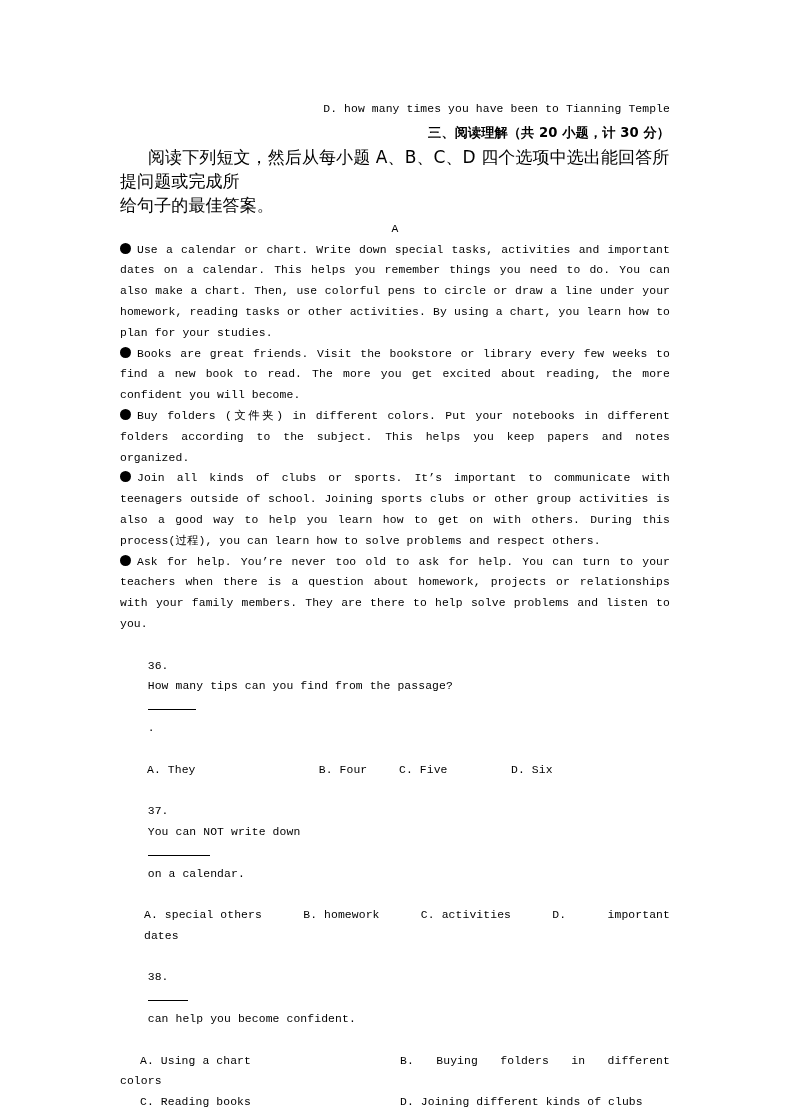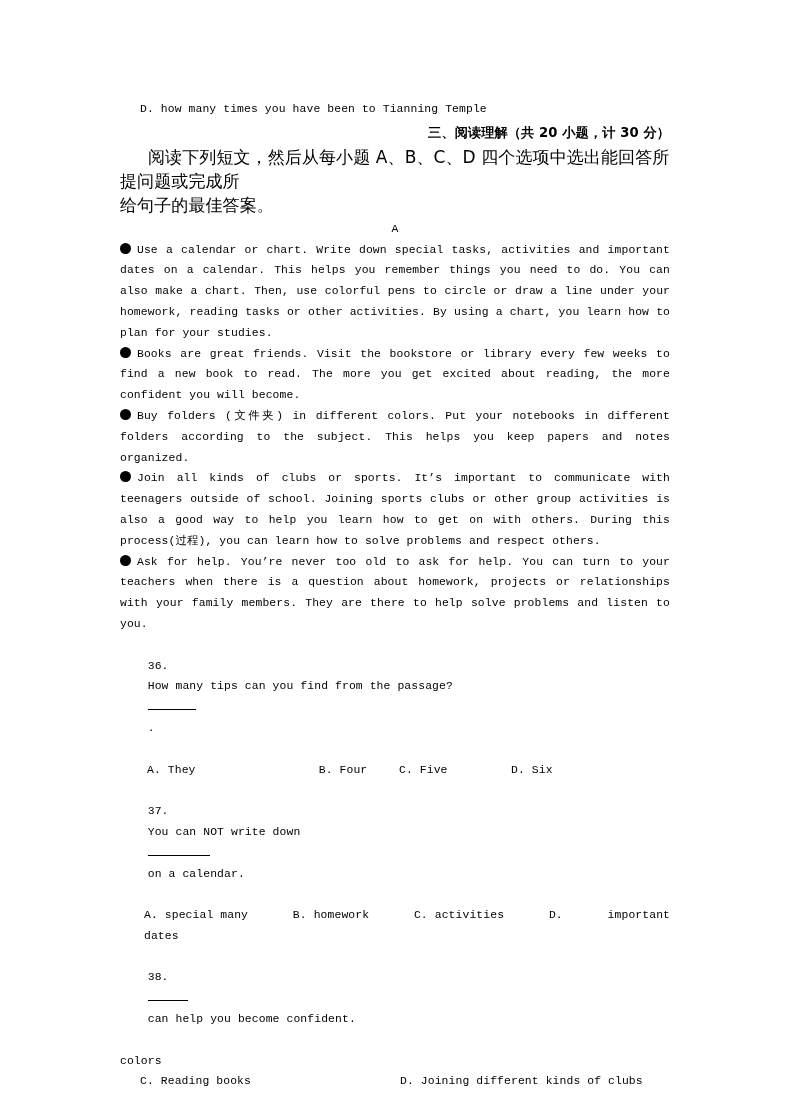--- a/index.html
+++ b/index.html
@@ -71,21 +71,21 @@
     .q38row {
       display: flex;
       padding-left: 20px;
     }
     .q38row .opt:first-child { width: 260px; }
     .q38row .opt-justify {
       flex: 1;
       display: flex;
       justify-content: space-between;
     }
-    .sub { padding-left: 20px; }
+    .sub { padding-left: 20px; text-align: right; }
     .blank {
       display: inline-block;
       border-bottom: 1px solid #000;
       height: 11px;
       vertical-align: baseline;
     }
   </style>
 </head>
 <body>
 
@@ -120,32 +120,42 @@
     <span class="opt">D. Six</span>
   </div>
 
   <div class="line">
     <span>37.</span>
     <span>You can NOT write down</span>
     <span class="blank" style="width:62px"></span>
     <span>on a calendar.</span>
   </div>
   <div class="line q37">
-    <span class="opt">A. special many</span>
+    <span class="opt">A. special others</span>
     <span class="opt">B. homework</span>
     <span class="opt">C. activities</span>
     <span class="opt">D.</span>
     <span class="opt">important</span>
   </div>
   <div class="line" style="padding-left:24px">dates</div>
 
   <div class="line">
     <span>38.</span>
     <span class="blank" style="width:40px"></span>
     <span>can help you become confident.</span>
   </div>
+  <div class="line q38row">
+    <span class="opt">A. Using a chart</span>
+    <span class="opt-justify">
+      <span>B.</span>
+      <span>Buying</span>
+      <span>folders</span>
+      <span>in</span>
+      <span>different</span>
+    </span>
+  </div>
   <div class="line">colors</div>
   <div class="line q38row">
     <span class="opt">C. Reading books</span>
     <span class="opt">D. Joining different kinds of clubs</span>
   </div>
 
 </div>
 
 </body></html>

